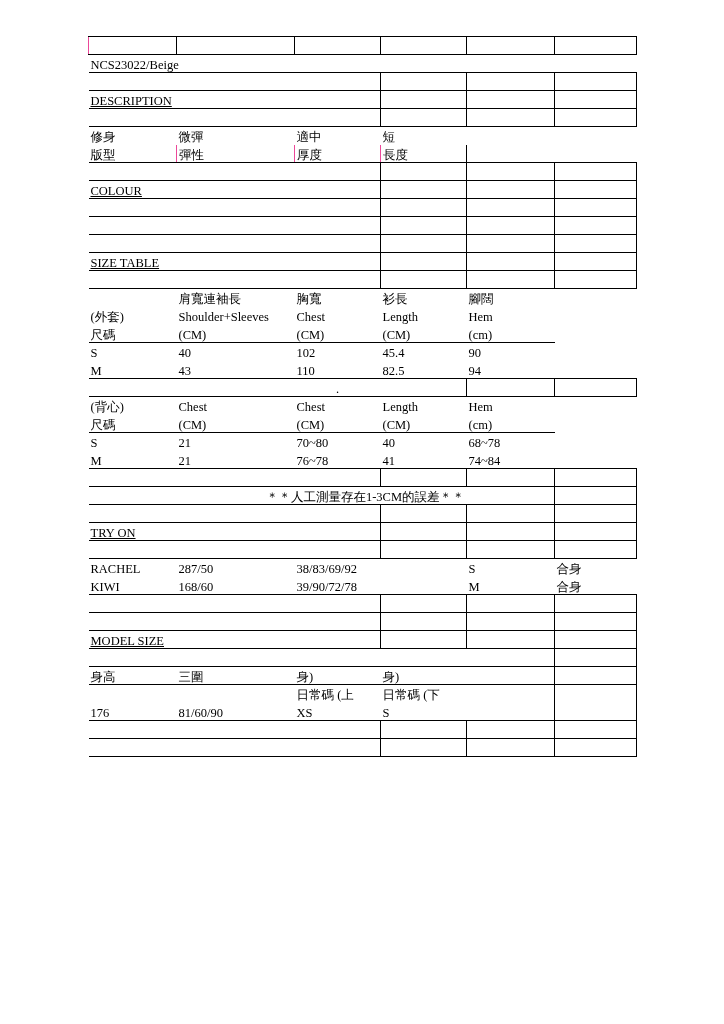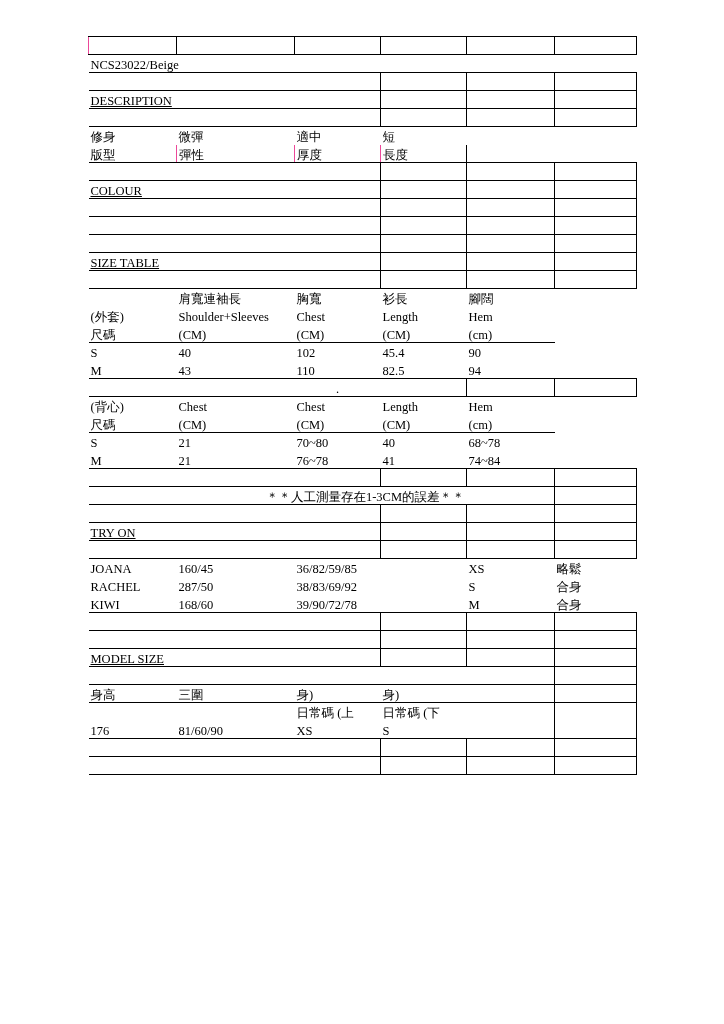--- a/index.html
+++ b/index.html
@@ -338,27 +338,20 @@
       <td class="bb"></td>
       <td class="bb"></td>
       <td class="bb br"></td>
       <td class="bb br"></td>
       <td class="bb br"></td>
       <td class="bb br"></td>
     </tr>
 
 
     <tr>
-      <td>JOANA</td>
-      <td>160/45</td>
-      <td colspan="2">36/82/59/85</td>
-      <td>XS</td>
-      <td>略鬆</td>
-    </tr>
-    <tr>
       <td>RACHEL</td>
       <td>287/50</td>
       <td colspan="2">38/83/69/92</td>
       <td>S</td>
       <td>合身</td>
     </tr>
     <tr>
       <td class="bb">KIWI</td>
       <td class="bb">168/60</td>
       <td class="bb" colspan="2">39/90/72/78</td>

